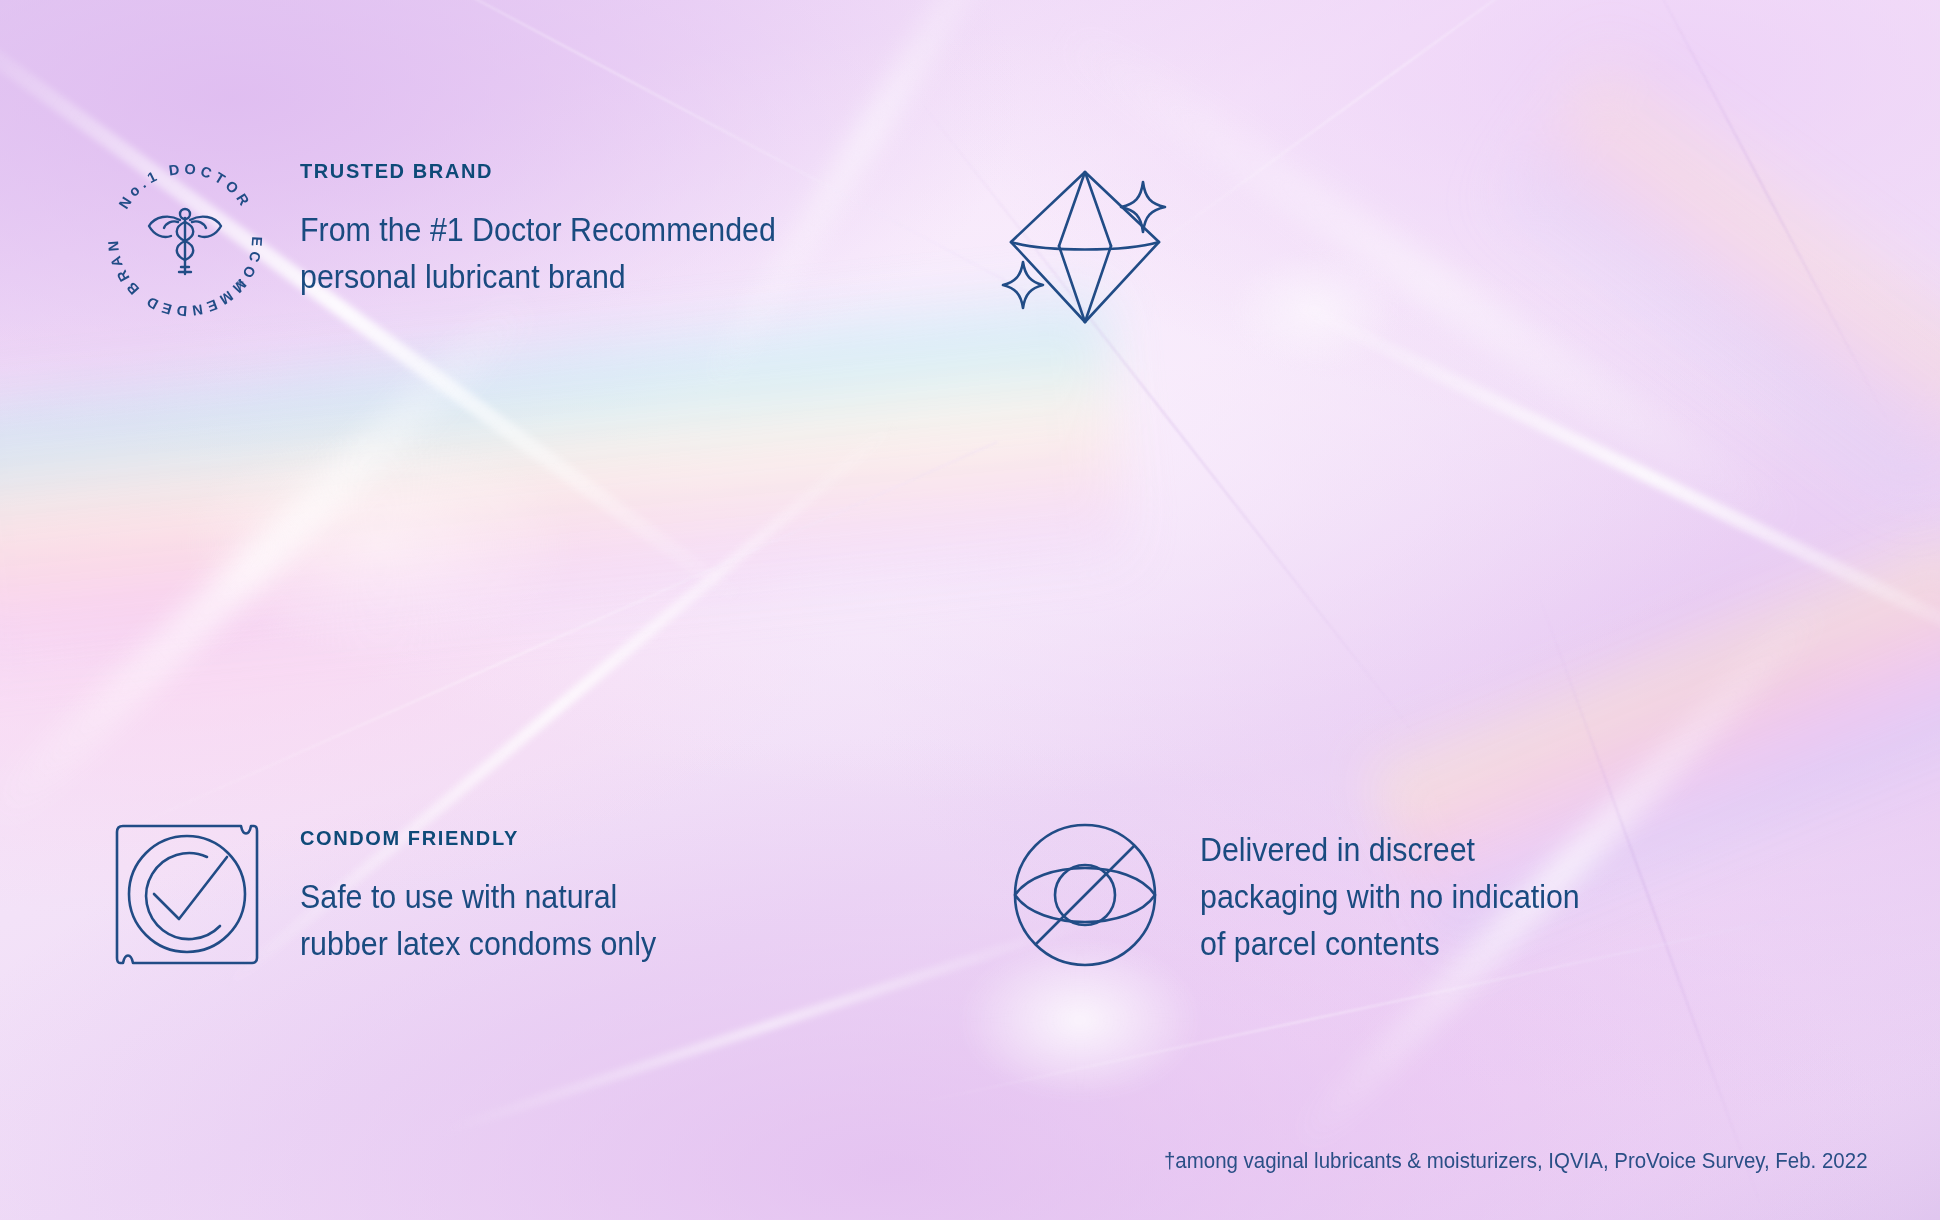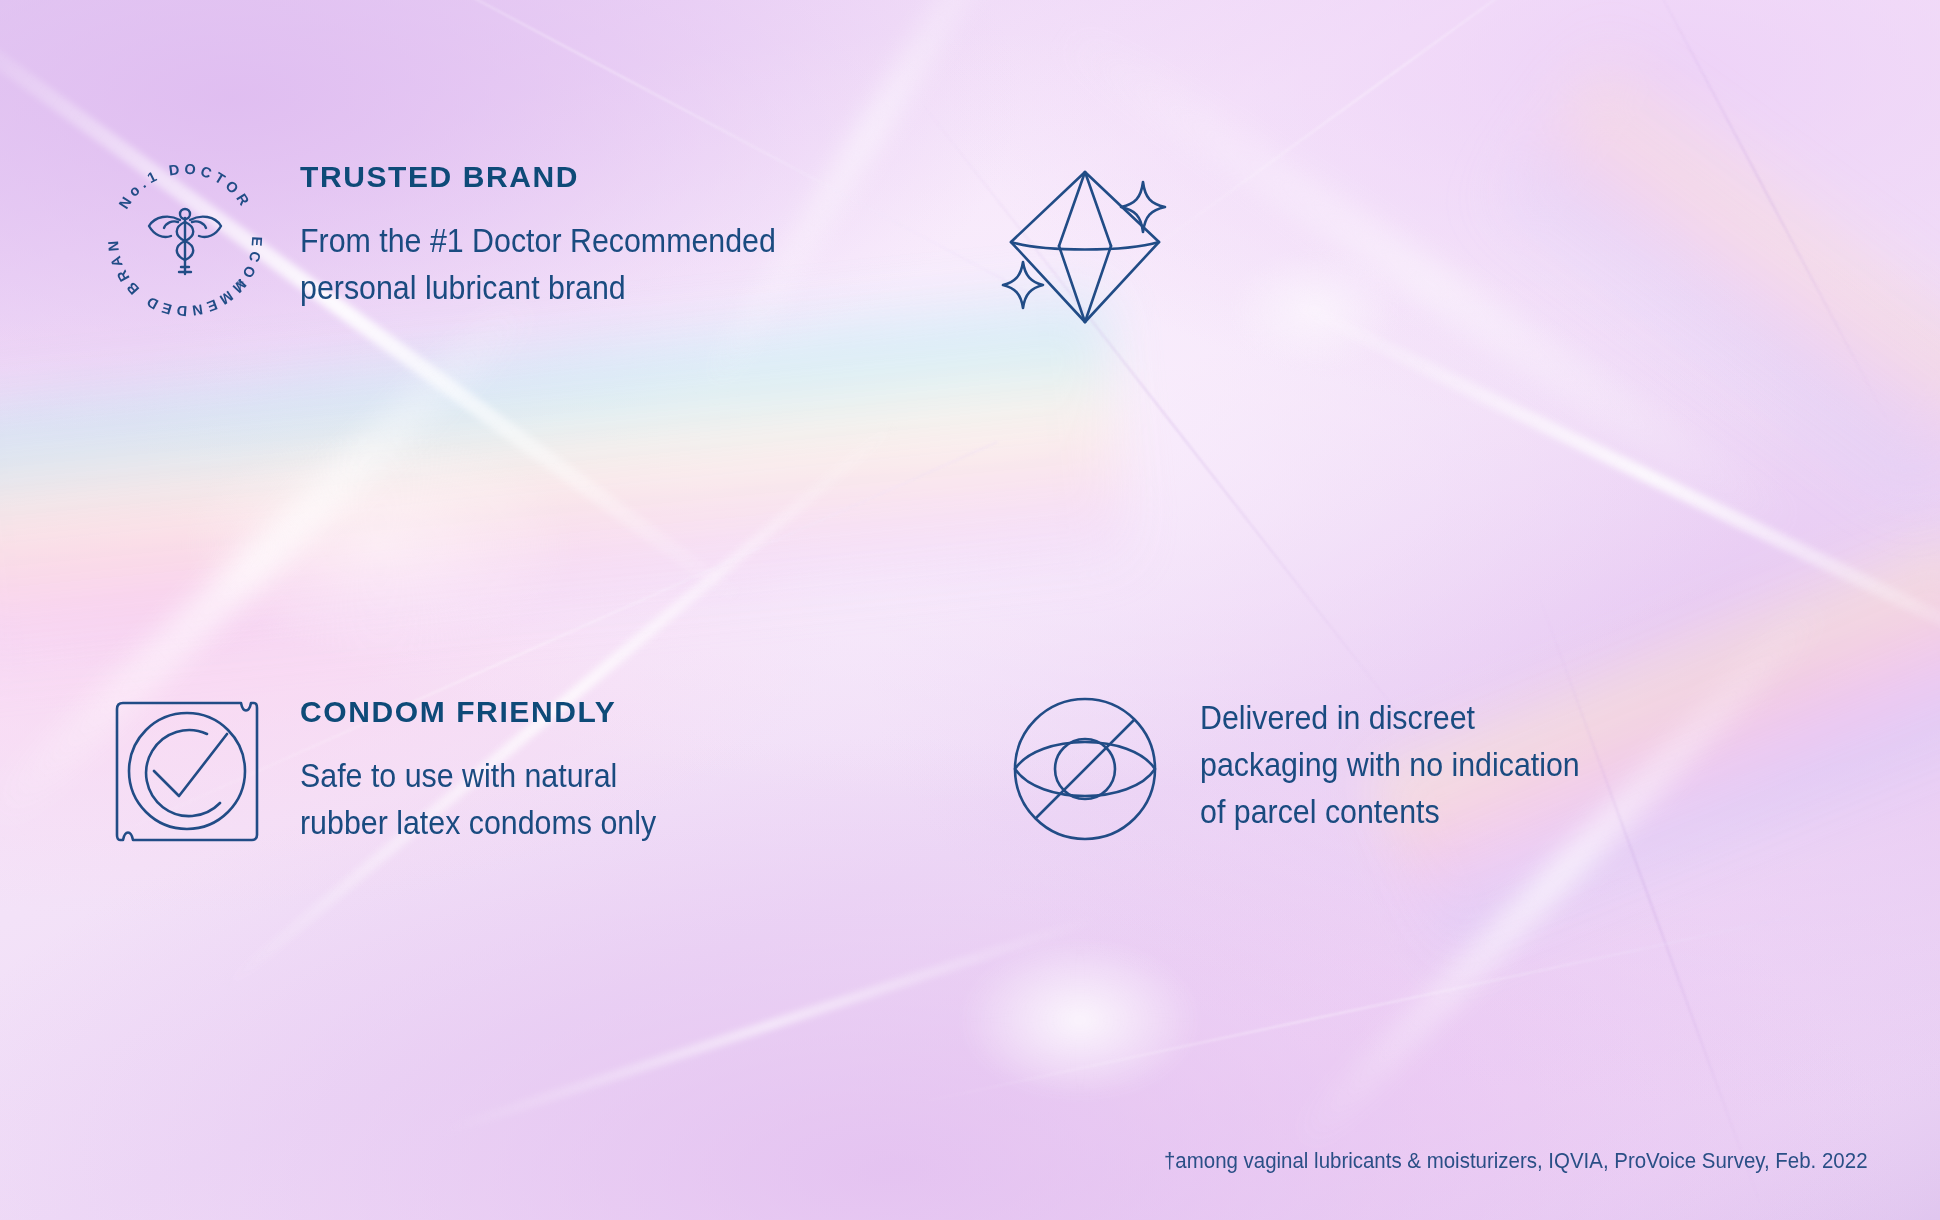--- a/index.html
+++ b/index.html
@@ -128,36 +128,36 @@
   .grid {
     position:absolute; inset:0;
     display:grid;
     grid-template-columns:1fr 1fr;
     grid-template-rows:1fr 1fr;
     padding:150px 70px 120px 70px;
   }
 
   .cell { display:flex; align-items:flex-start; }
 
-  .cell.r2 { align-items:flex-start; padding-top:60px; }
+  .cell.r2 { align-items:center; padding-top:60px; }
 
   .icon-wrap {
     flex:0 0 auto;
     width:230px;
     display:flex;
     justify-content:center;
     padding-top:4px;
   }
 
   .cell-text { padding-top:10px; }
 
   .eyebrow {
     font-family:"Liberation Sans", sans-serif;
     font-weight:bold;
-    font-size:30px;
+    font-size:20px;
     letter-spacing:1.6px;
     color:#0e4a78;
     margin-bottom:24px;
     white-space:nowrap;
   }
 
   .body-copy {
     font-family:"Liberation Sans Narrow","Liberation Sans", sans-serif;
     font-size:33px;
     line-height:1.42;

